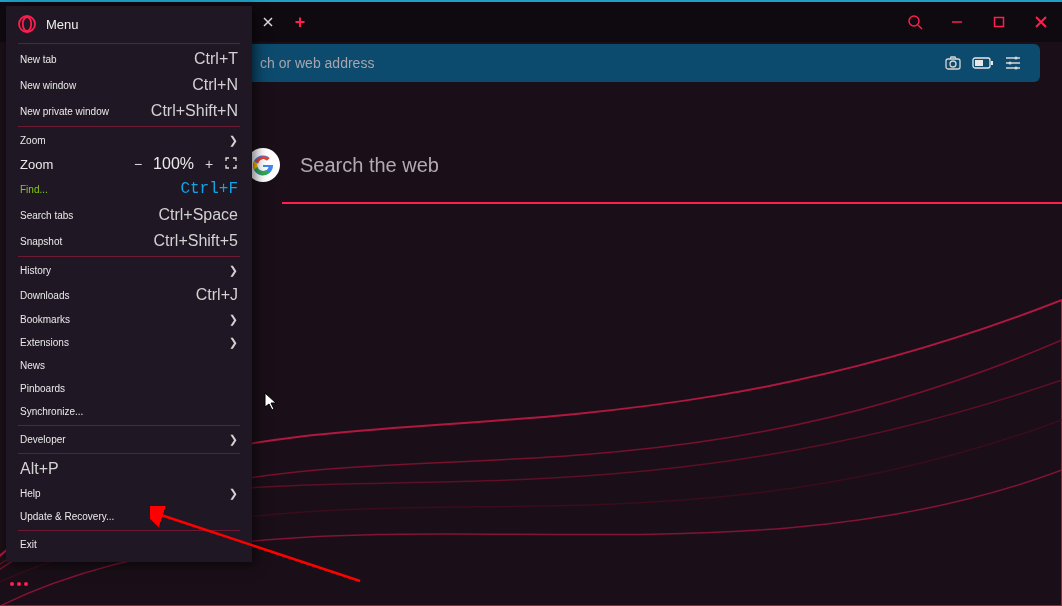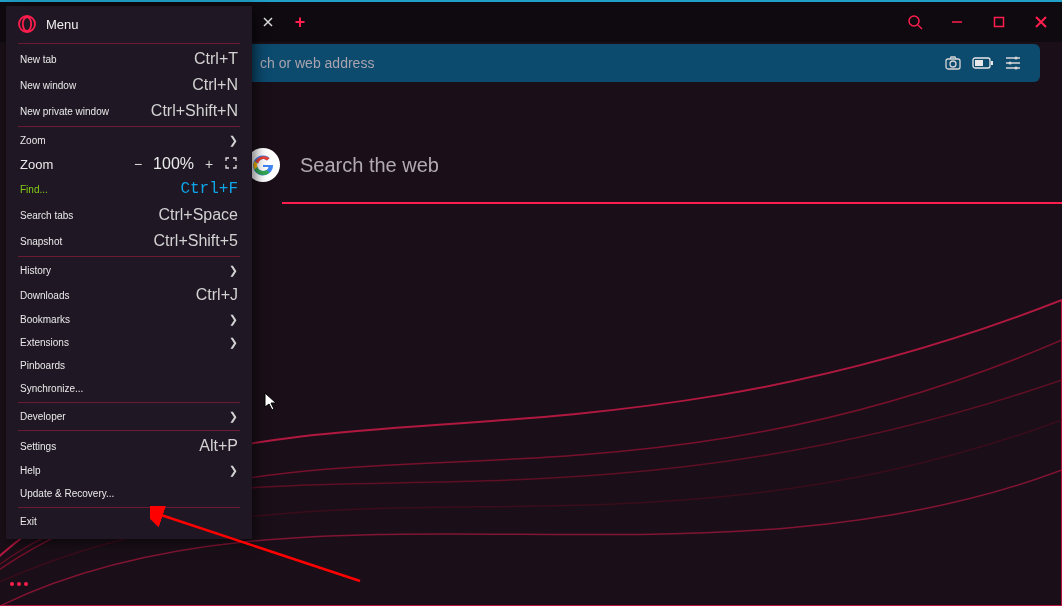--- a/index.html
+++ b/index.html
@@ -346,35 +346,37 @@
   </div>
   <div class="menu-item">
     <span class="label">Bookmarks</span>
     <span class="chev">❯</span>
   </div>
   <div class="menu-item">
     <span class="label">Extensions</span>
     <span class="chev">❯</span>
   </div>
   <div class="menu-item">
+    <span class="label">News</span>
+  </div>
+  <div class="menu-item">
     <span class="label">Pinboards</span>
   </div>
   <div class="menu-item">
     <span class="label">Synchronize...</span>
   </div>
 
   <div class="menu-sep"></div>
   <div class="menu-item">
     <span class="label">Developer</span>
     <span class="chev">❯</span>
   </div>
 
   <div class="menu-sep"></div>
   <div class="menu-item">
-    <span class="label">Settings</span>
     <span class="shortcut">Alt+P</span>
   </div>
   <div class="menu-item">
     <span class="label">Help</span>
     <span class="chev">❯</span>
   </div>
   <div class="menu-item">
     <span class="label">Update &amp; Recovery...</span>
   </div>
 

